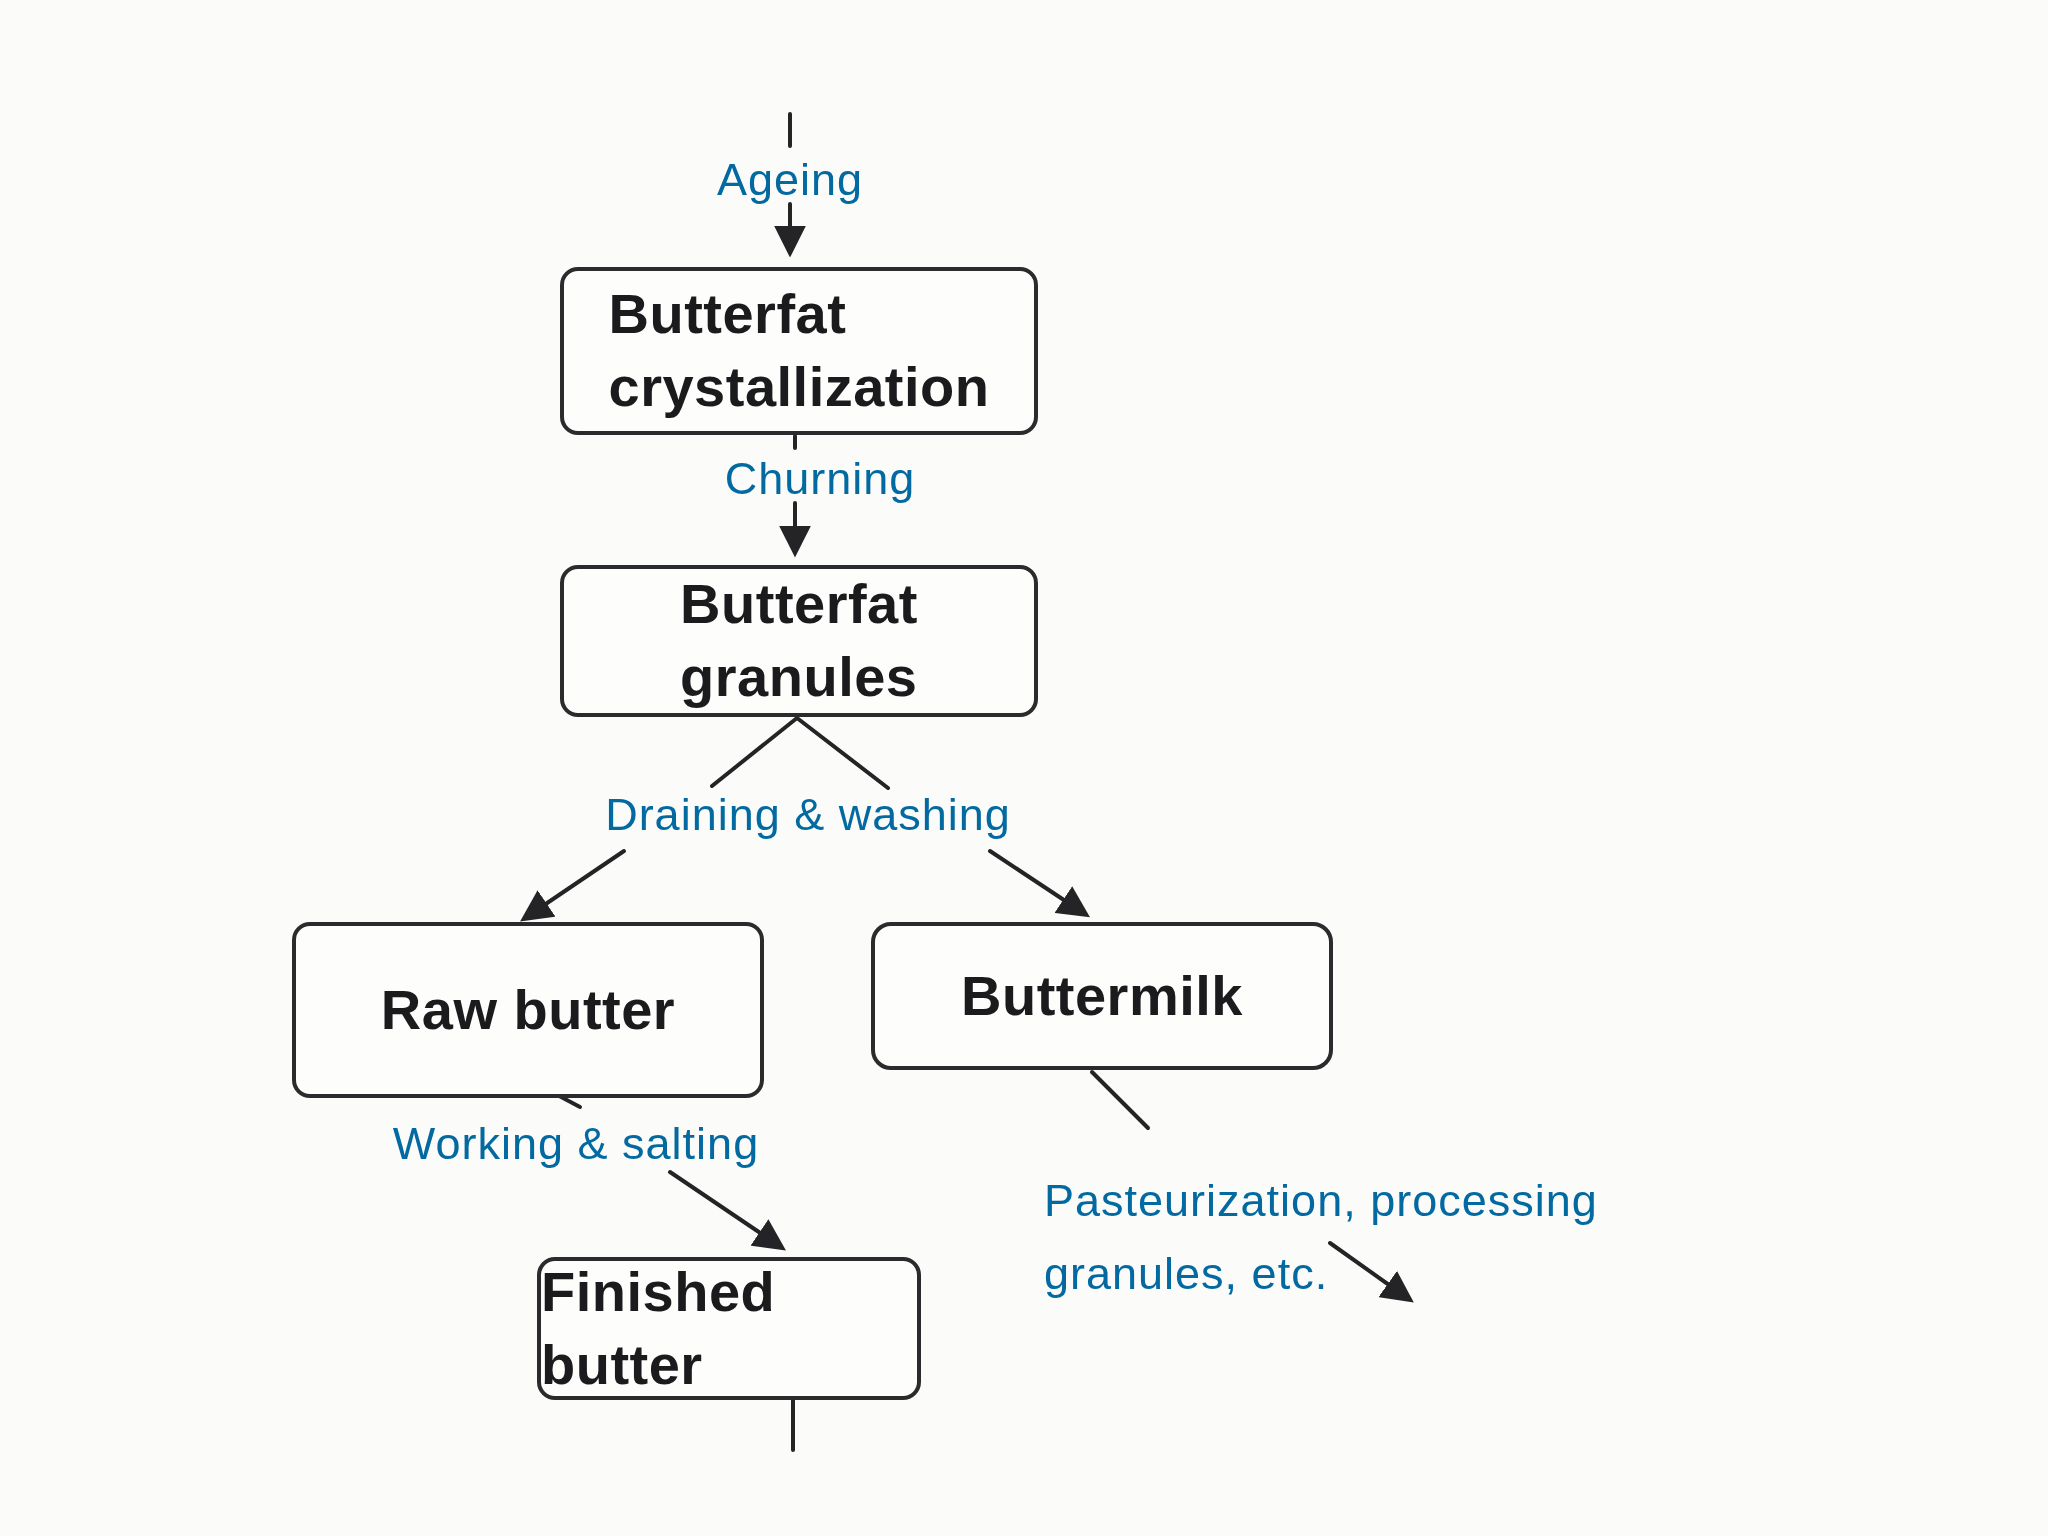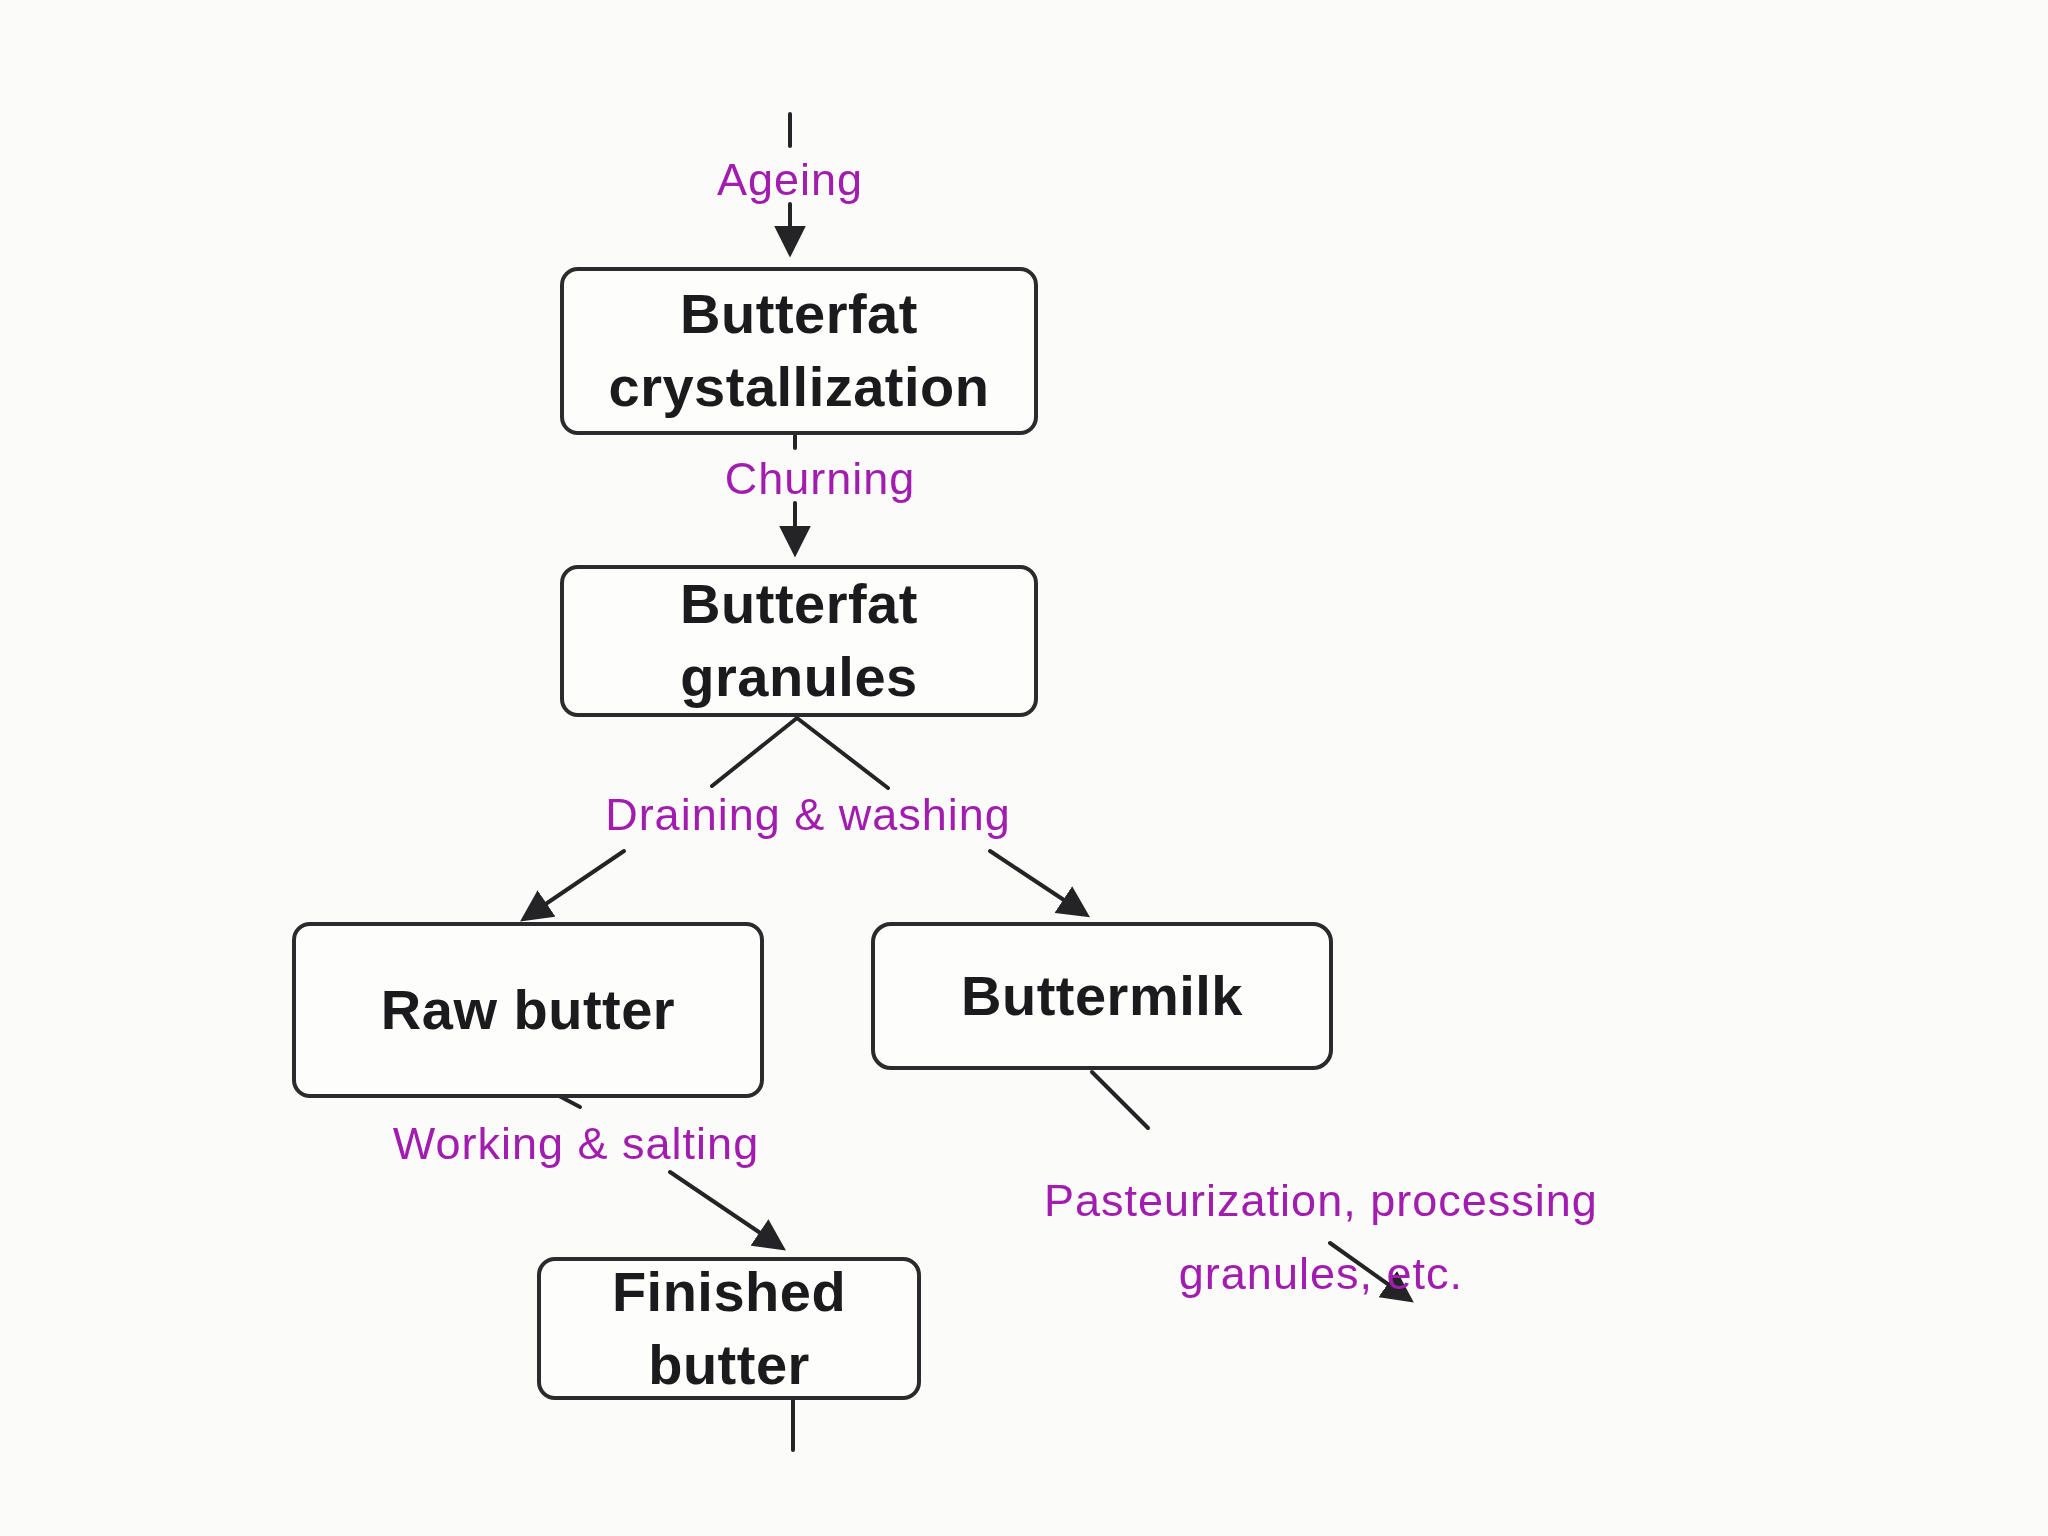--- a/index.html
+++ b/index.html
@@ -30,38 +30,37 @@
   }
   .node {
     position: absolute;
     box-sizing: border-box;
     background: #fdfdfc;
     border: 4px solid #2b2b2d;
     border-radius: 18px;
     display: flex;
     align-items: center;
     justify-content: center;
-    text-align: center;
+    text-align: left;
   }
   .node .nl span {
     display: block;
     font-weight: 700;
     font-size: 56px;
     line-height: 1.3;
     letter-spacing: 0.5px;
     color: #1b1b1e;
   }
   .elabel {
     position: absolute;
     font-size: 45px;
     line-height: 1.2;
     white-space: nowrap;
     letter-spacing: 1px;
-    color: #a21caf;
-    text-align: center;
+    color: #0369a1;
   }
   .elabel.center {
     transform: translateX(-50%);
   }
   .elabel .block {
     display: block;
     line-height: 1.62;
   }
 </style>
 </head>

